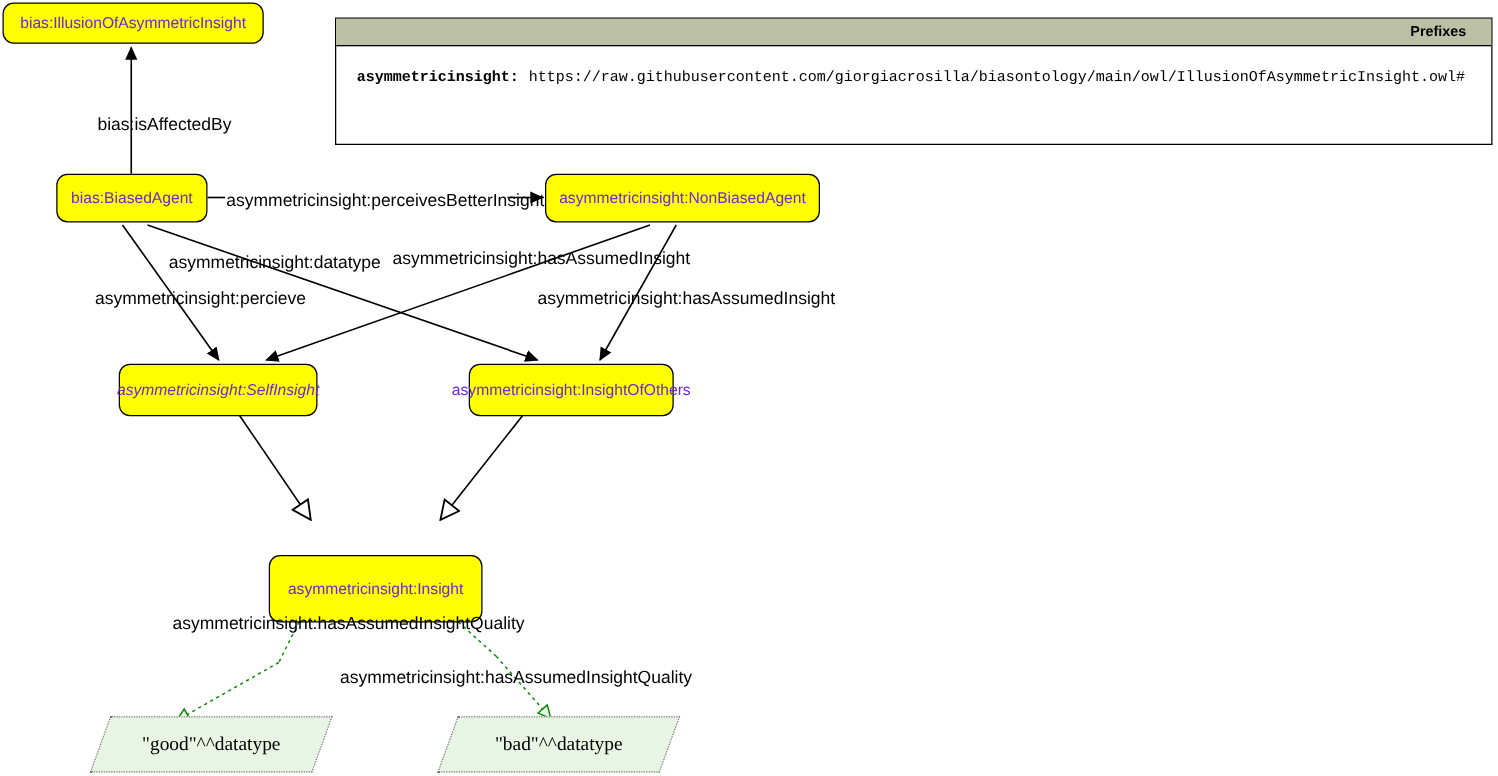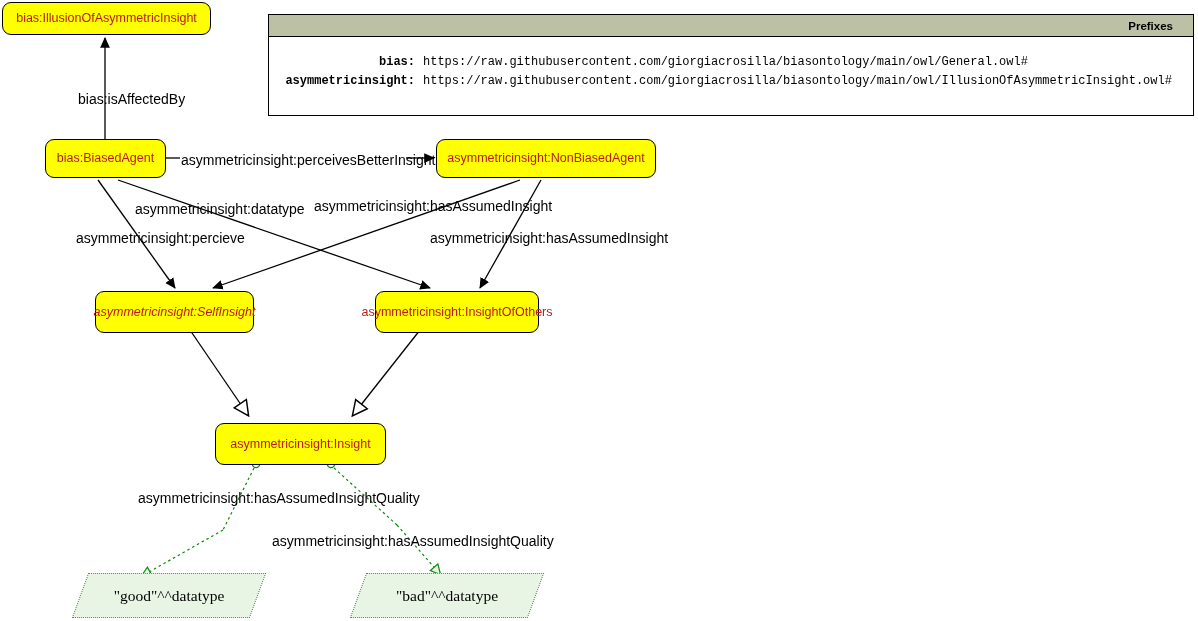--- a/index.html
+++ b/index.html
@@ -30,21 +30,21 @@
   .class-node {
     position: absolute;
     box-sizing: border-box;
     background: #ffff00;
     border: 1.6px solid #000000;
     border-radius: 9px;
     display: flex;
     align-items: center;
     justify-content: center;
     font-size: 12.5px;
-    color: #b91c1c;
+    color: #6d28d9;
     white-space: nowrap;
     z-index: 5;
   }
   .class-node .label {
     line-height: 1;
   }
 
   
   .datatype-node {
     position: absolute;
@@ -212,21 +212,21 @@
   </div>
 
   <div class="class-node" style="left:95px; top:291px; width:159px; height:42px;font-style:italic;">
     <span class="label">asymmetricinsight:SelfInsight</span>
   </div>
 
   <div class="class-node" style="left:375px; top:291px; width:164px; height:42px;">
     <span class="label">asymmetricinsight:InsightOfOthers</span>
   </div>
 
-  <div class="class-node" style="left:215px; top:423px; width:171px; height:42px;">
+  <div class="class-node" style="left:215px; top:444px; width:171px; height:54px;">
     <span class="label">asymmetricinsight:Insight</span>
   </div>
 
   <div class="datatype-node" style="left:80px; top:573px; width:178px; height:45px;">
     <div class="datatype-shape"></div>
     <span class="label">"good"^^datatype</span>
   </div>
 
   <div class="datatype-node" style="left:358px; top:573px; width:178px; height:45px;">
     <div class="datatype-shape"></div>
@@ -248,23 +248,19 @@
   <div class="edge-label" style="left:138px; top:491px;">asymmetricinsight:hasAssumedInsightQuality</div>
 
   <div class="edge-label" style="left:272px; top:534px;">asymmetricinsight:hasAssumedInsightQuality</div>
 
   <div id="prefixes-panel">
     <div id="prefixes-header">
       <span>Prefixes</span>
     </div>
     <div id="prefixes-body">
       <div class="prefix-row">
-        <span class="prefix-name">bias:</span>
-        <span class="prefix-uri">https://raw.githubusercontent.com/giorgiacrosilla/biasontology/main/owl/General.owl#</span>
-      </div>
-      <div class="prefix-row">
         <span class="prefix-name">asymmetricinsight:</span>
         <span class="prefix-uri">https://raw.githubusercontent.com/giorgiacrosilla/biasontology/main/owl/IllusionOfAsymmetricInsight.owl#</span>
       </div>
     </div>
   </div>
 
 </div>
 
 </body></html>

